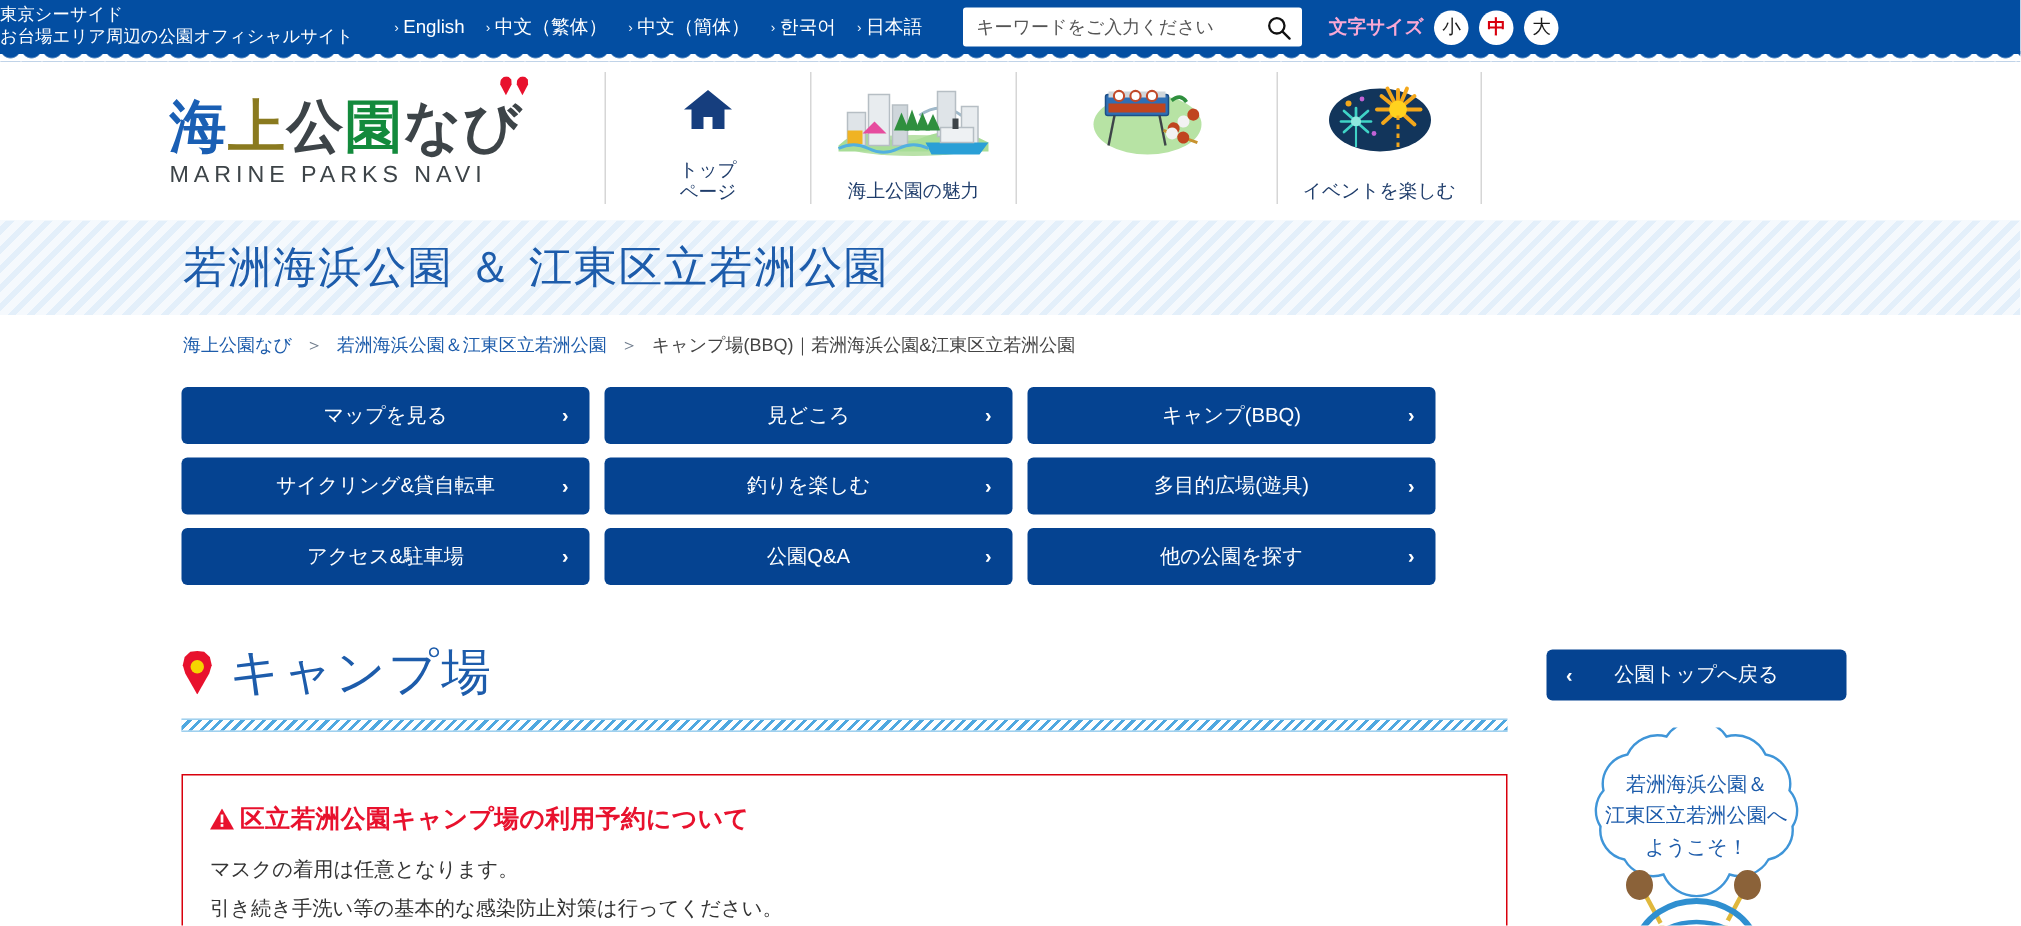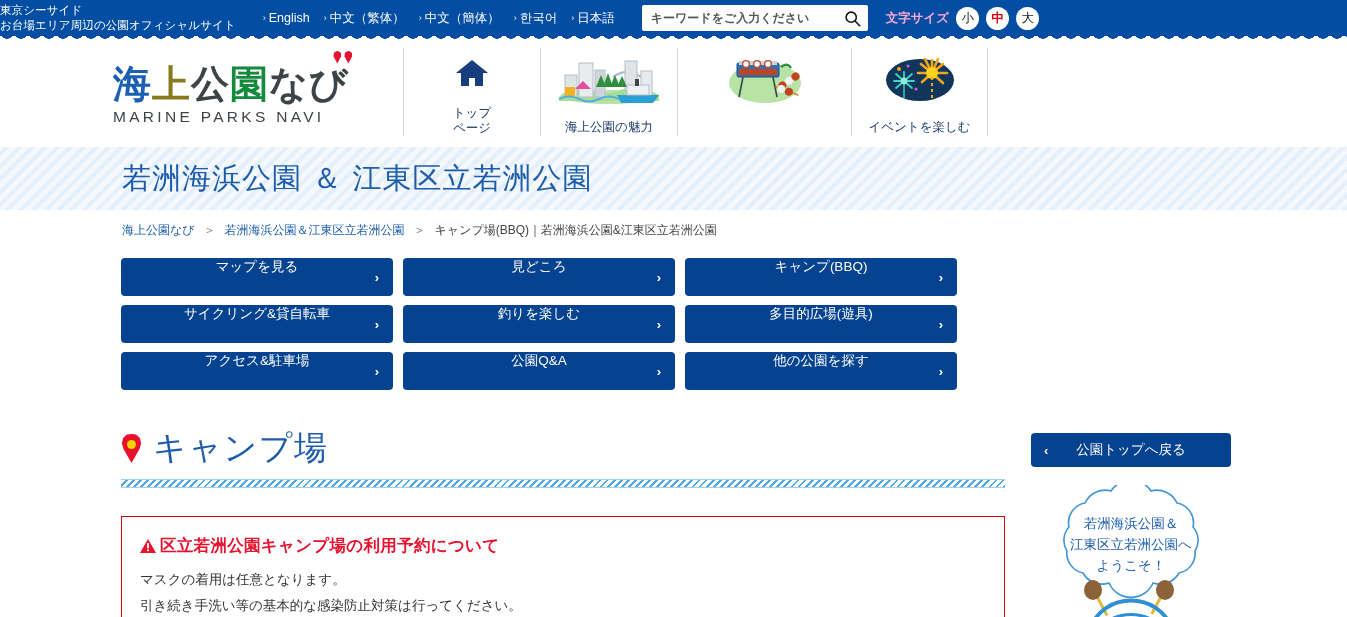--- a/index.html
+++ b/index.html
@@ -61,21 +61,20 @@
   }
   .search-input {
     width: 100%; height: 26px;
     border: none; outline: none;
     border-radius: 2px;
     padding: 0 30px 0 9px;
     font-size: 12px;
     font-family: "Liberation Sans", "DejaVu Sans", sans-serif;
     color: #333;
     background: #fff;
-    font-weight: bold;
   }
   .search-input::placeholder { color: #555; }
   .search-btn {
     position: absolute; right: 4px; top: 2px;
     width: 22px; height: 22px;
     background: none; border: none; cursor: pointer;
     display: flex; align-items: center; justify-content: center;
   }
   .fontsize-wrap {
     display: flex; align-items: center; margin-left: 18px; gap: 7px;
@@ -201,20 +200,21 @@
     gap: 9px 10px;
     width: 1122px;
   }
   .lnav-btn {
     width: 272px; height: 38px;
     background: #054391;
     border-radius: 4px;
     color: #ffffff;
     font-size: 13.5px;
     display: flex;
+    align-items: center;
     justify-content: center;
     position: relative;
     cursor: pointer;
     border: none;
     font-family: "Liberation Sans", "DejaVu Sans", sans-serif;
     text-decoration: none;
   }
   .lnav-btn .arrow {
     position: absolute; right: 14px; top: 50%;
     transform: translateY(-50%);

